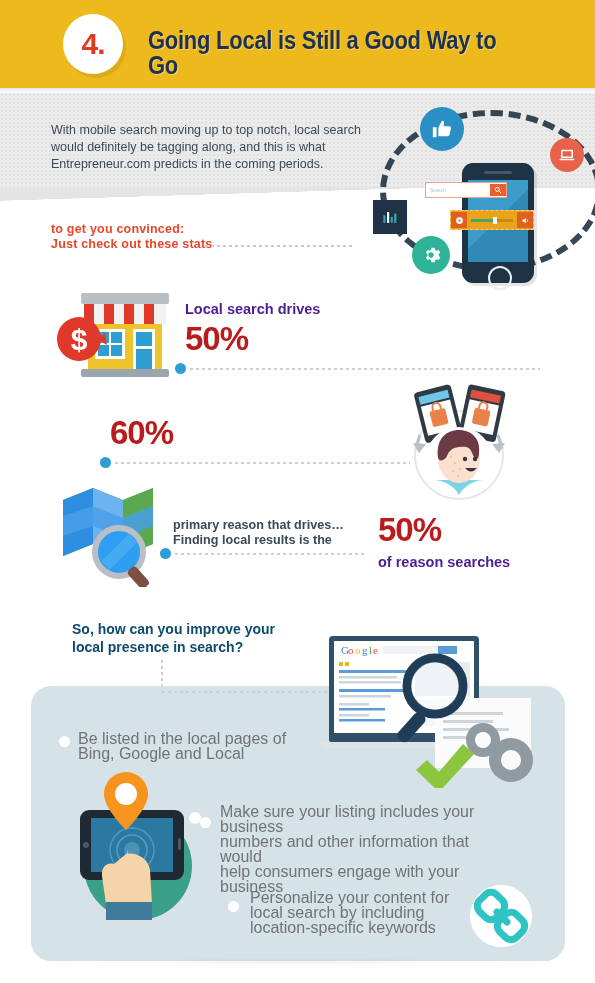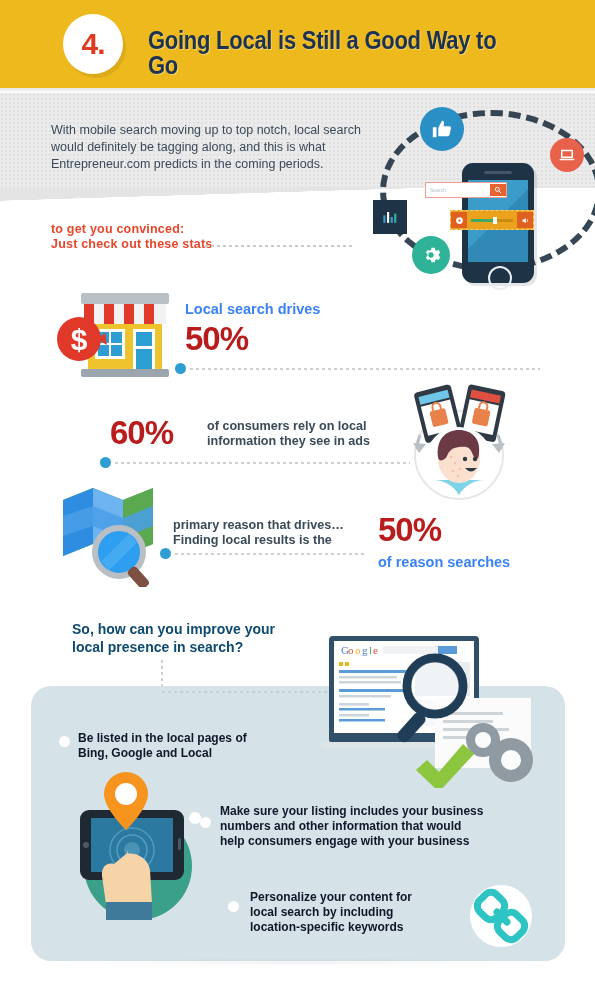--- a/index.html
+++ b/index.html
@@ -103,21 +103,21 @@
     position:absolute;left:80px;top:110px;width:82px;height:18px;background:#eba31d;
     border:1px dashed #f3cf7e;display:flex;align-items:center;
   }
   .media-bar .mb-left{width:16px;height:16px;background:#e0601f;display:flex;align-items:center;justify-content:center;}
   .media-bar .mb-right{width:16px;height:16px;background:#e0601f;display:flex;align-items:center;justify-content:center;}
   .media-bar .mb-track{flex:1;height:3px;background:#c98a10;margin:0 4px;position:relative;}
   .media-bar .mb-fill{position:absolute;left:0;top:0;height:3px;width:55%;background:#3faa63;}
   .media-bar .mb-knob{position:absolute;left:52%;top:-2px;width:4px;height:7px;background:#fff;}
 
   
-  .stat-head{color:#3b82f6;font-size:14.5px;font-weight:bold;line-height:16px;}
+  .stat-head{color:#4c1d95;font-size:14.5px;font-weight:bold;line-height:16px;}
   .stat-num{color:#b91c1c;font-size:33px;font-weight:bold;line-height:33px;letter-spacing:-1px;}
   .stat-body{color:#394a58;font-size:12.6px;font-weight:bold;line-height:15px;}
   .blue-dot{width:11px;height:11px;border-radius:50%;background:#2e9ed2;position:absolute;}
   .dotline{
     position:absolute;height:2px;
     background-image:linear-gradient(to right,#cfcfcf 50%,transparent 50%);
     background-size:6px 2px;background-repeat:repeat-x;
   }
 
   
@@ -160,21 +160,21 @@
   .panel{
     position:absolute;left:31px;top:686px;width:534px;height:275px;
     background:#d5e2e7;border-radius:20px;
   }
   .panel-dots{
     position:absolute;left:162px;top:691px;width:178px;height:2px;
     background-image:linear-gradient(to right,#c2d2d8 50%,transparent 50%);
     background-size:6px 2px;background-repeat:repeat-x;
   }
   .bullet-dot{position:absolute;width:11px;height:11px;border-radius:50%;background:#ffffff;}
-  .bullet-text{color:#0f172a;font-size:12px;font-weight:bold;line-height:15px;position:absolute;}
+  .bullet-text{color:#737373;font-size:16px;font-weight:normal;line-height:15px;position:absolute;}
 
   .b1-dot{left:59px;top:736px;}
   .b1-text{left:78px;top:731px;width:240px;}
   .b2-dot{left:200px;top:817px;}
   .b2-text{left:220px;top:804px;width:280px;}
   .b3-dot{left:228px;top:901px;}
   .b3-text{left:250px;top:890px;width:220px;}
 
   .laptop-scene{position:absolute;left:315px;top:628px;width:240px;height:160px;}
   .tablet-scene{position:absolute;left:58px;top:762px;width:158px;height:158px;}
@@ -337,24 +337,20 @@
         <circle cx="72" cy="80" r="1.1"></circle>
           <circle cx="77" cy="86" r="1.1"></circle>
         <circle cx="70" cy="88" r="1.1"></circle>
           <circle cx="75" cy="93" r="1.1"></circle>
         <circle cx="68" cy="74" r="1.1"></circle>
       </g>
     </svg>
   </div>
 
   <div class="stat-num stat2-num">60%</div>
-  <div class="stat-body stat2-body">
-    <div>of consumers rely on local</div>
-    <div>information they see in ads</div>
-  </div>
   <div class="blue-dot stat2-dot"></div>
   <div class="dotline stat2-line"></div>
 
   <div class="mapfig">
     <svg width="150" height="105" viewBox="0 0 150 105">
       <path d="M6 18 L36 6 L66 18 L96 6 L96 62 L66 74 L36 62 L6 74 Z" fill="#4cb050"></path>
       <path d="M6 18 L36 6 L36 62 L6 74 Z" fill="#2e8de0"></path>
       <path d="M36 6 L66 18 L66 74 L36 62 Z" fill="#6db3ef"></path>
       <path d="M66 18 L96 6 L96 62 L66 74 Z" fill="#5aa84f"></path>
       <path d="M6 34 L36 24 L66 36 L96 24 L96 44 L66 56 L36 44 L6 54 Z" fill="#4a9fe8" opacity=".85"></path>

